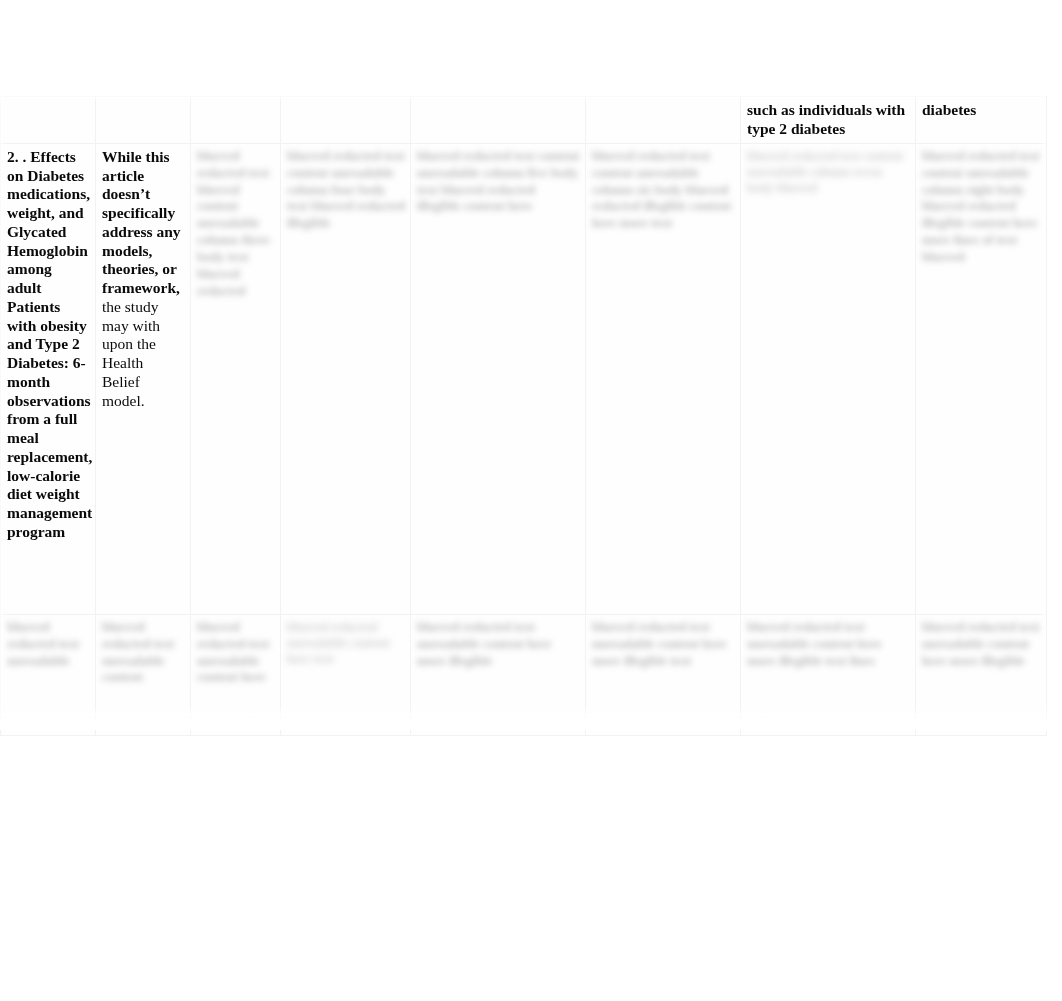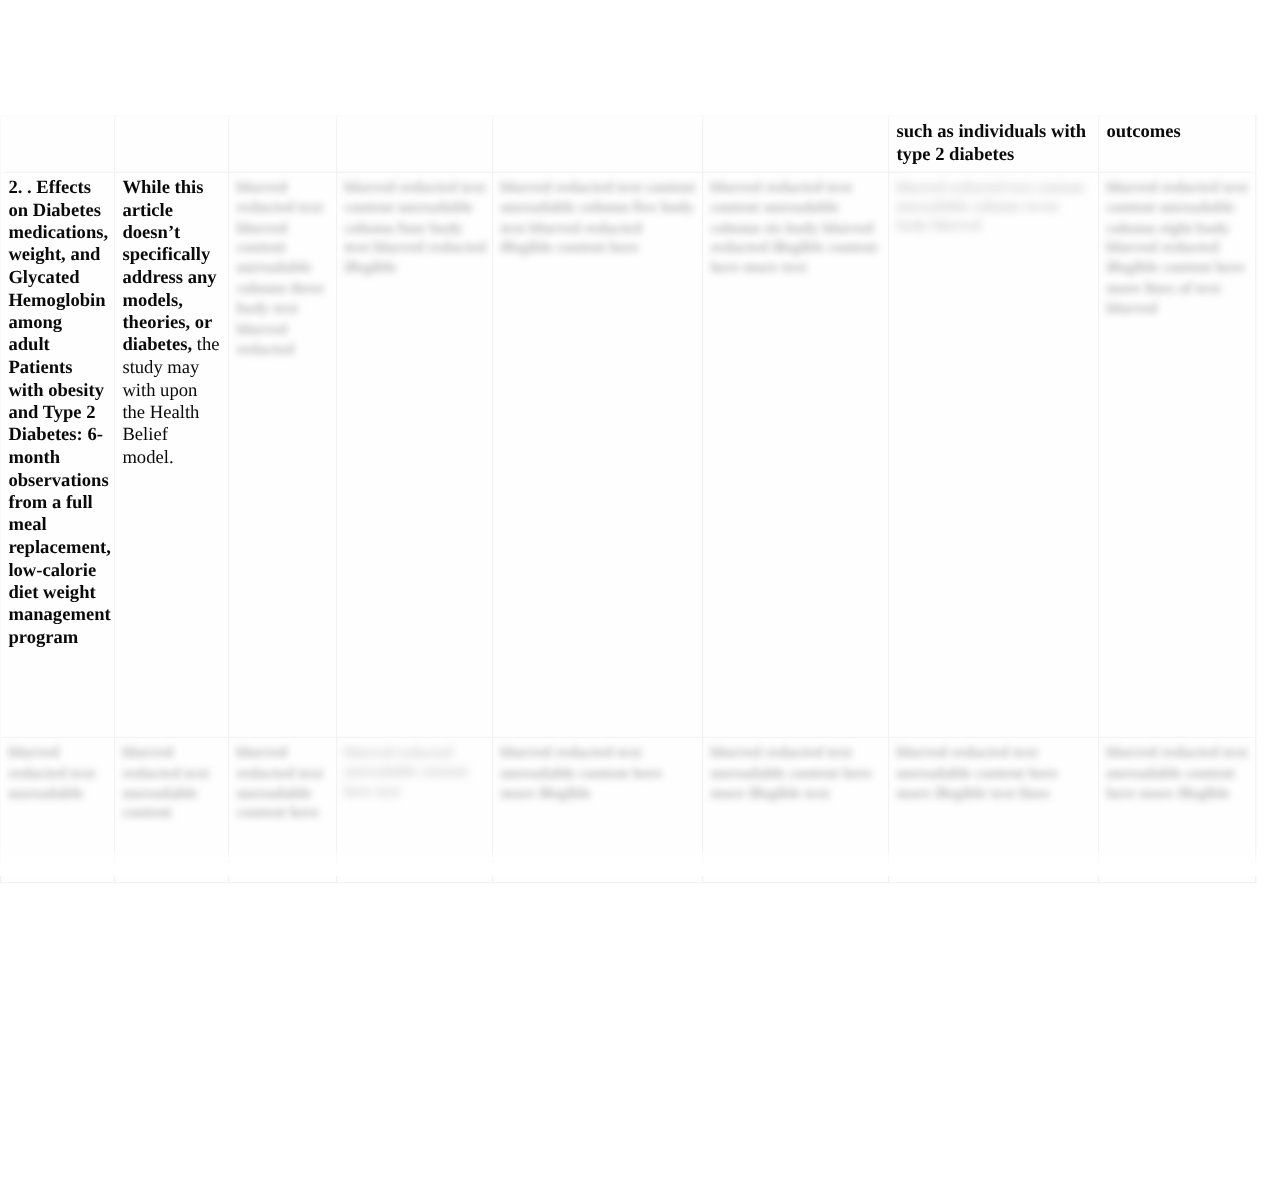--- a/index.html
+++ b/index.html
@@ -147,30 +147,30 @@
       <td>
             <div class="blur-head"></div>
           </td>
       <td>
             <div class="blur-head"></div>
           </td>
       <td>
             <div class="hdr-sharp">such as individuals with type 2 diabetes</div>
           </td>
       <td>
-            <div class="hdr-sharp">outcomes</div>
+            <div class="hdr-sharp">diabetes</div>
           </td>
     </tr>
 
     <tr class="row-main">
       <td>
         <div class="sharp">2. . Effects on Diabetes medications, weight, and Glycated Hemoglobin among adult Patients with obesity and Type 2 Diabetes: 6-month observations from a full meal replacement, low-calorie diet weight management program</div>
       </td>
       <td>
-        <div class="sharp"><span>While this article doesn’t specifically address any models, theories, or diabetes,</span><span class="reg"> the study may with upon the Health Belief model.</span></div>
+        <div class="sharp"><span>While this article doesn’t specifically address any models, theories, or framework,</span><span class="reg"> the study may with upon the Health Belief model.</span></div>
       </td>
       <td>
             <div class="blur">blurred redacted text blurred content unreadable column three body text blurred redacted</div>
           </td>
       <td>
             <div class="blur">blurred redacted text content unreadable column four body text blurred redacted illegible</div>
           </td>
       <td>
             <div class="blur">blurred redacted text content unreadable column five body text blurred redacted illegible content here</div>
           </td>

